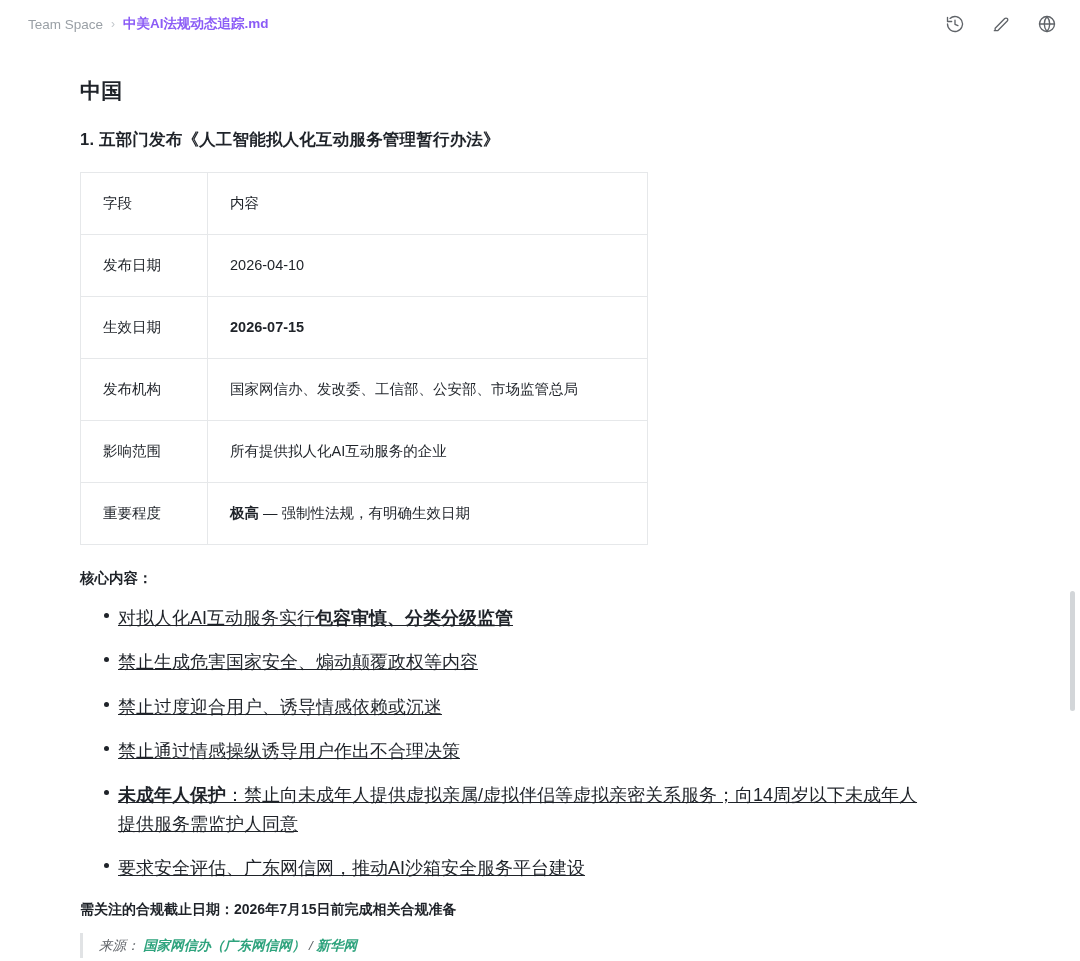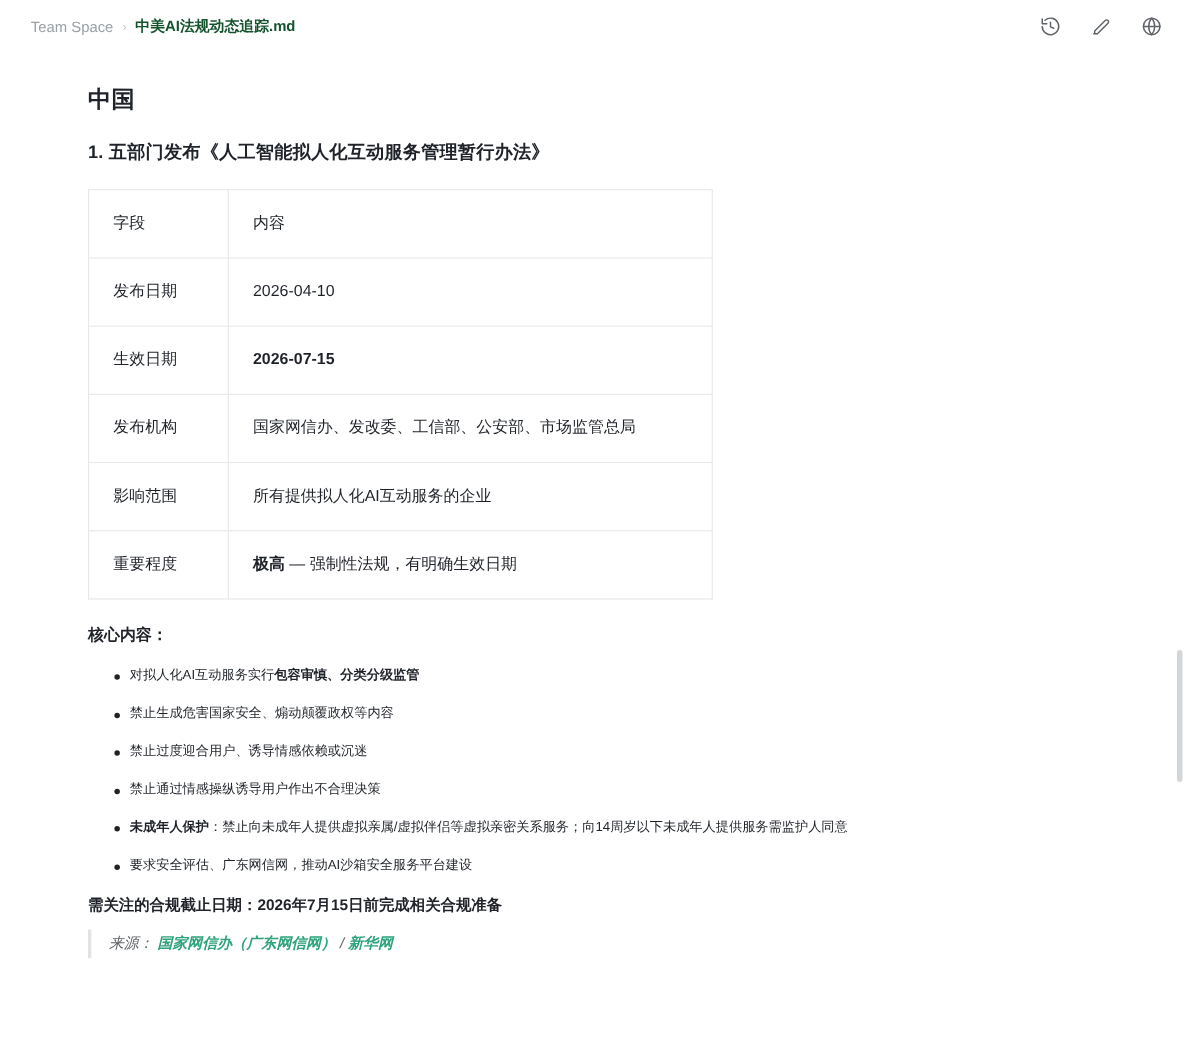--- a/index.html
+++ b/index.html
@@ -31,21 +31,21 @@
     font-size: 13.5px;
   }
   .crumb-space {
     color: #9aa0a6;
   }
   .crumb-sep {
     color: #c2c7cc;
     font-size: 12px;
   }
   .crumb-file {
-    color: #14532d;
+    color: #8b5cf6;
     font-weight: 600;
     font-size: 13.5px;
   }
   .topbar-actions {
     margin-left: auto;
     display: flex;
     align-items: center;
     gap: 24px;
   }
   .icon-btn {
@@ -111,24 +111,25 @@
     margin: 12px 0 14px 0;
     line-height: 1.6;
   }
   ul.bullets {
     margin: 0 0 14px 0;
     padding-left: 24px;
     list-style: none;
   }
   ul.bullets li {
     position: relative;
-    font-size: 12px;
+    font-size: 18px;
     line-height: 1.62;
     margin-bottom: 15px;
     padding-left: 14px;
+    text-decoration: underline;
   }
   ul.bullets li:before {
     content: "";
     position: absolute;
     left: 0;
     top: 9px;
     width: 5px;
     height: 5px;
     border-radius: 50%;
     background: #1f2329;

